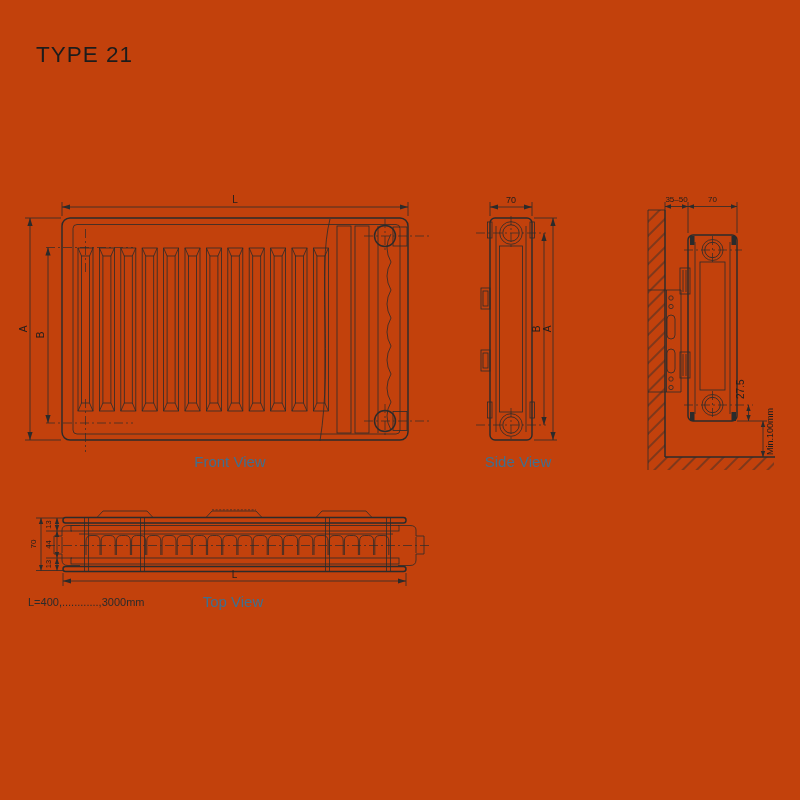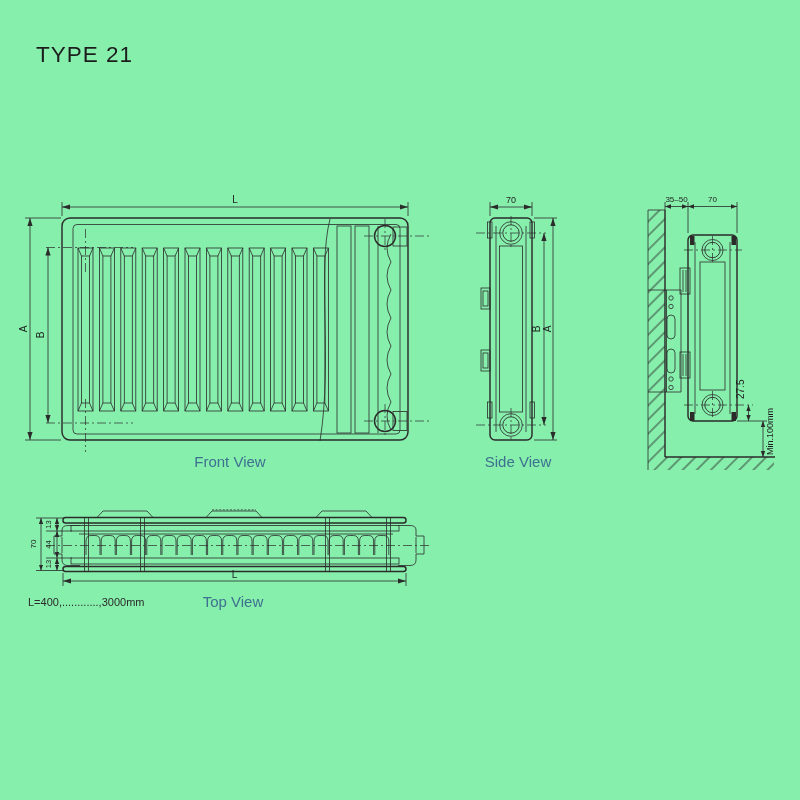--- a/index.html
+++ b/index.html
@@ -1,16 +1,16 @@
 <!DOCTYPE html>
 <html><head>
 <meta charset="utf-8">
 <style>
   html,body{margin:0;padding:0;background:#ffffff;}
-  .stage{width:800px;height:800px;background:#86efac;position:relative;overflow:hidden;}
+  .stage{width:800px;height:800px;background:#c2410c;position:relative;overflow:hidden;}
   svg text{font-family:"Liberation Sans","DejaVu Sans",sans-serif;}
   .title-txt{font-size:22.5px;fill:#1c1c1c;letter-spacing:1px;}
   .ln{stroke:#2b2b2b;fill:none;stroke-width:0.9;}
   .med{stroke-width:1.45;}
   .thin{stroke-width:0.8;}
   .cl{stroke-width:0.7;stroke-dasharray:9 3 2 3;}
   .dash{stroke-width:0.7;stroke-dasharray:2 1.6;}
   .dimtxt{font-size:9px;fill:#1e1e1e;stroke:none;}
   .dimtxt-s{font-size:8px;fill:#1e1e1e;stroke:none;}
   .dimtxt-xs{font-size:7.5px;fill:#1e1e1e;stroke:none;}

